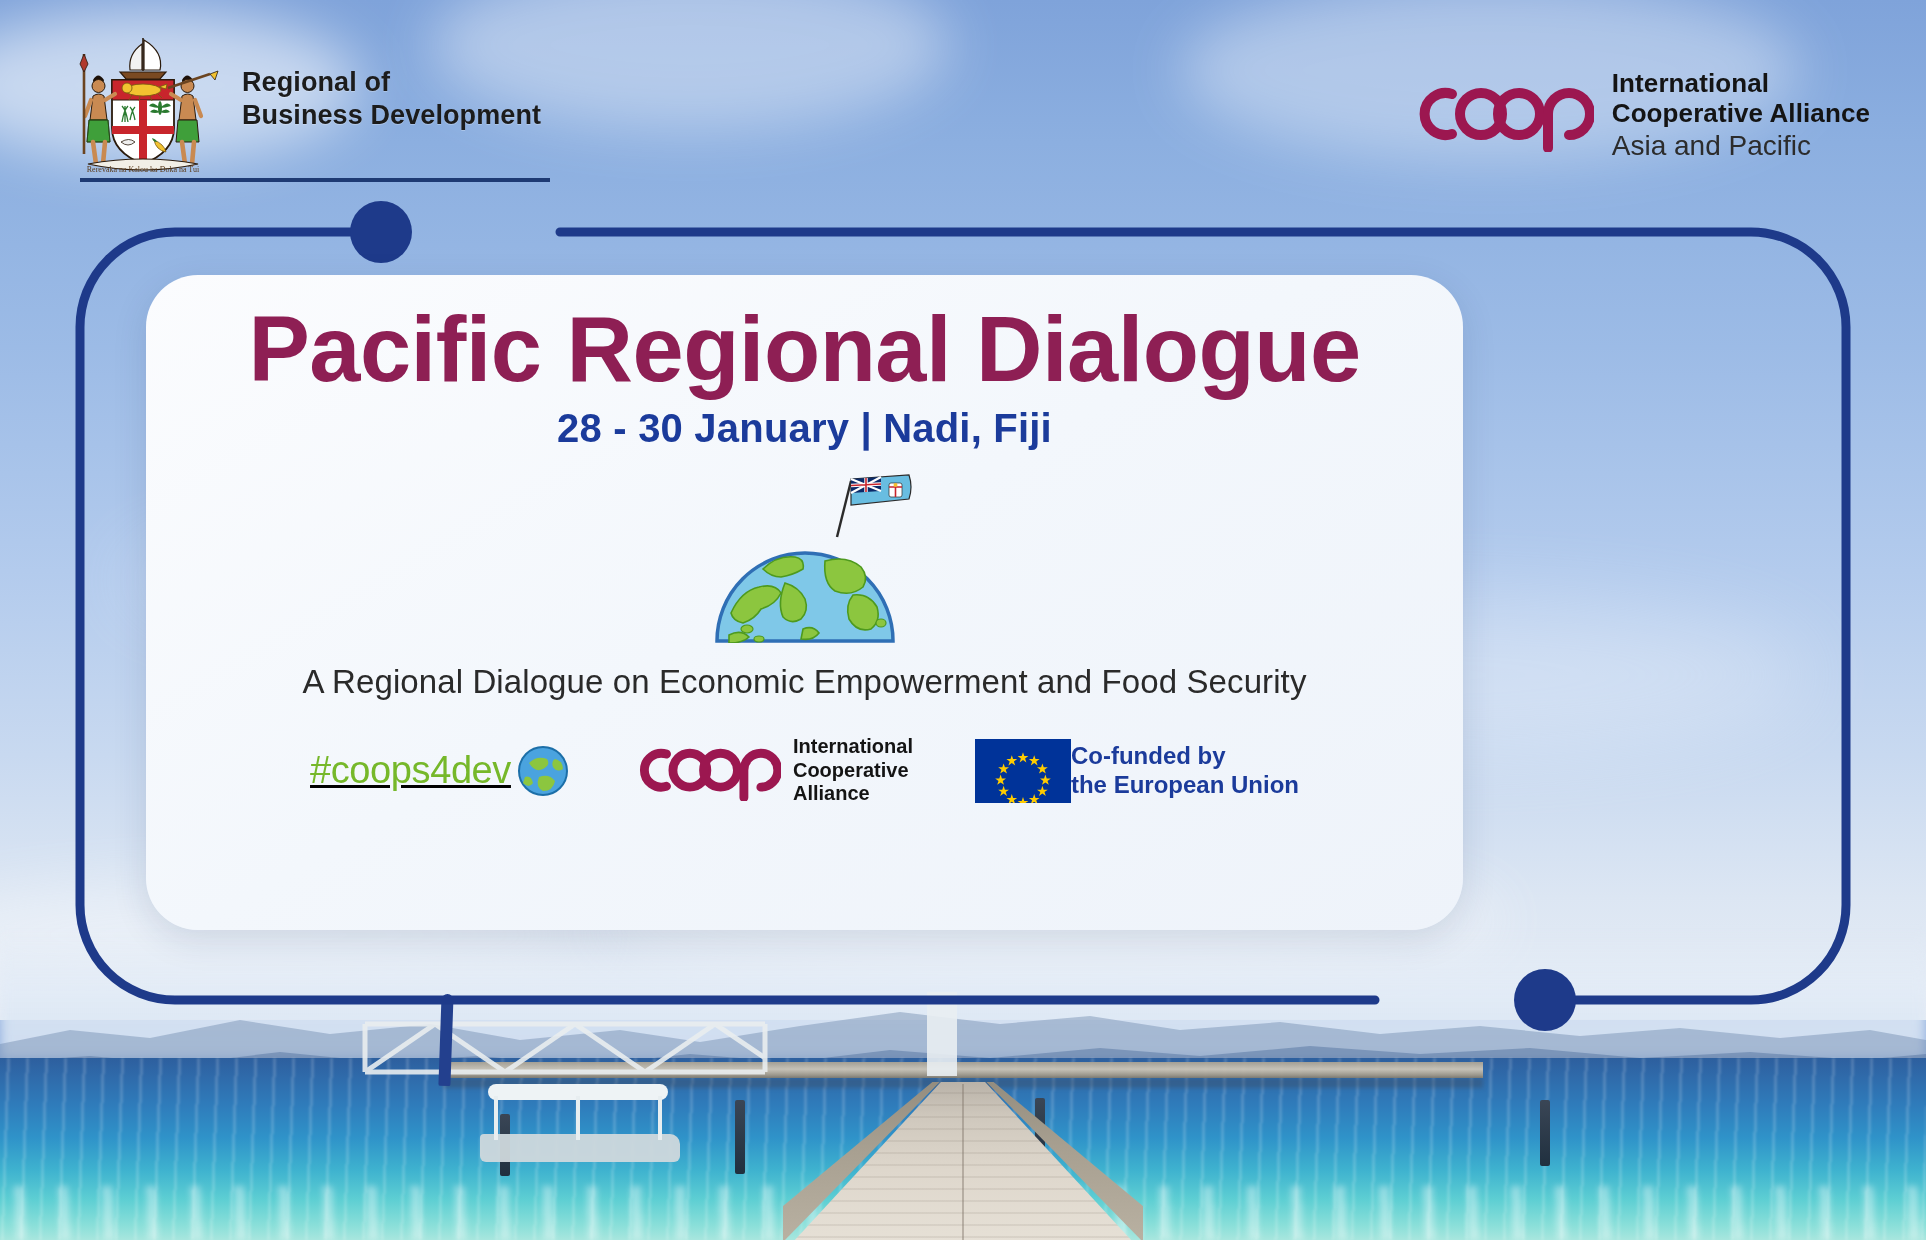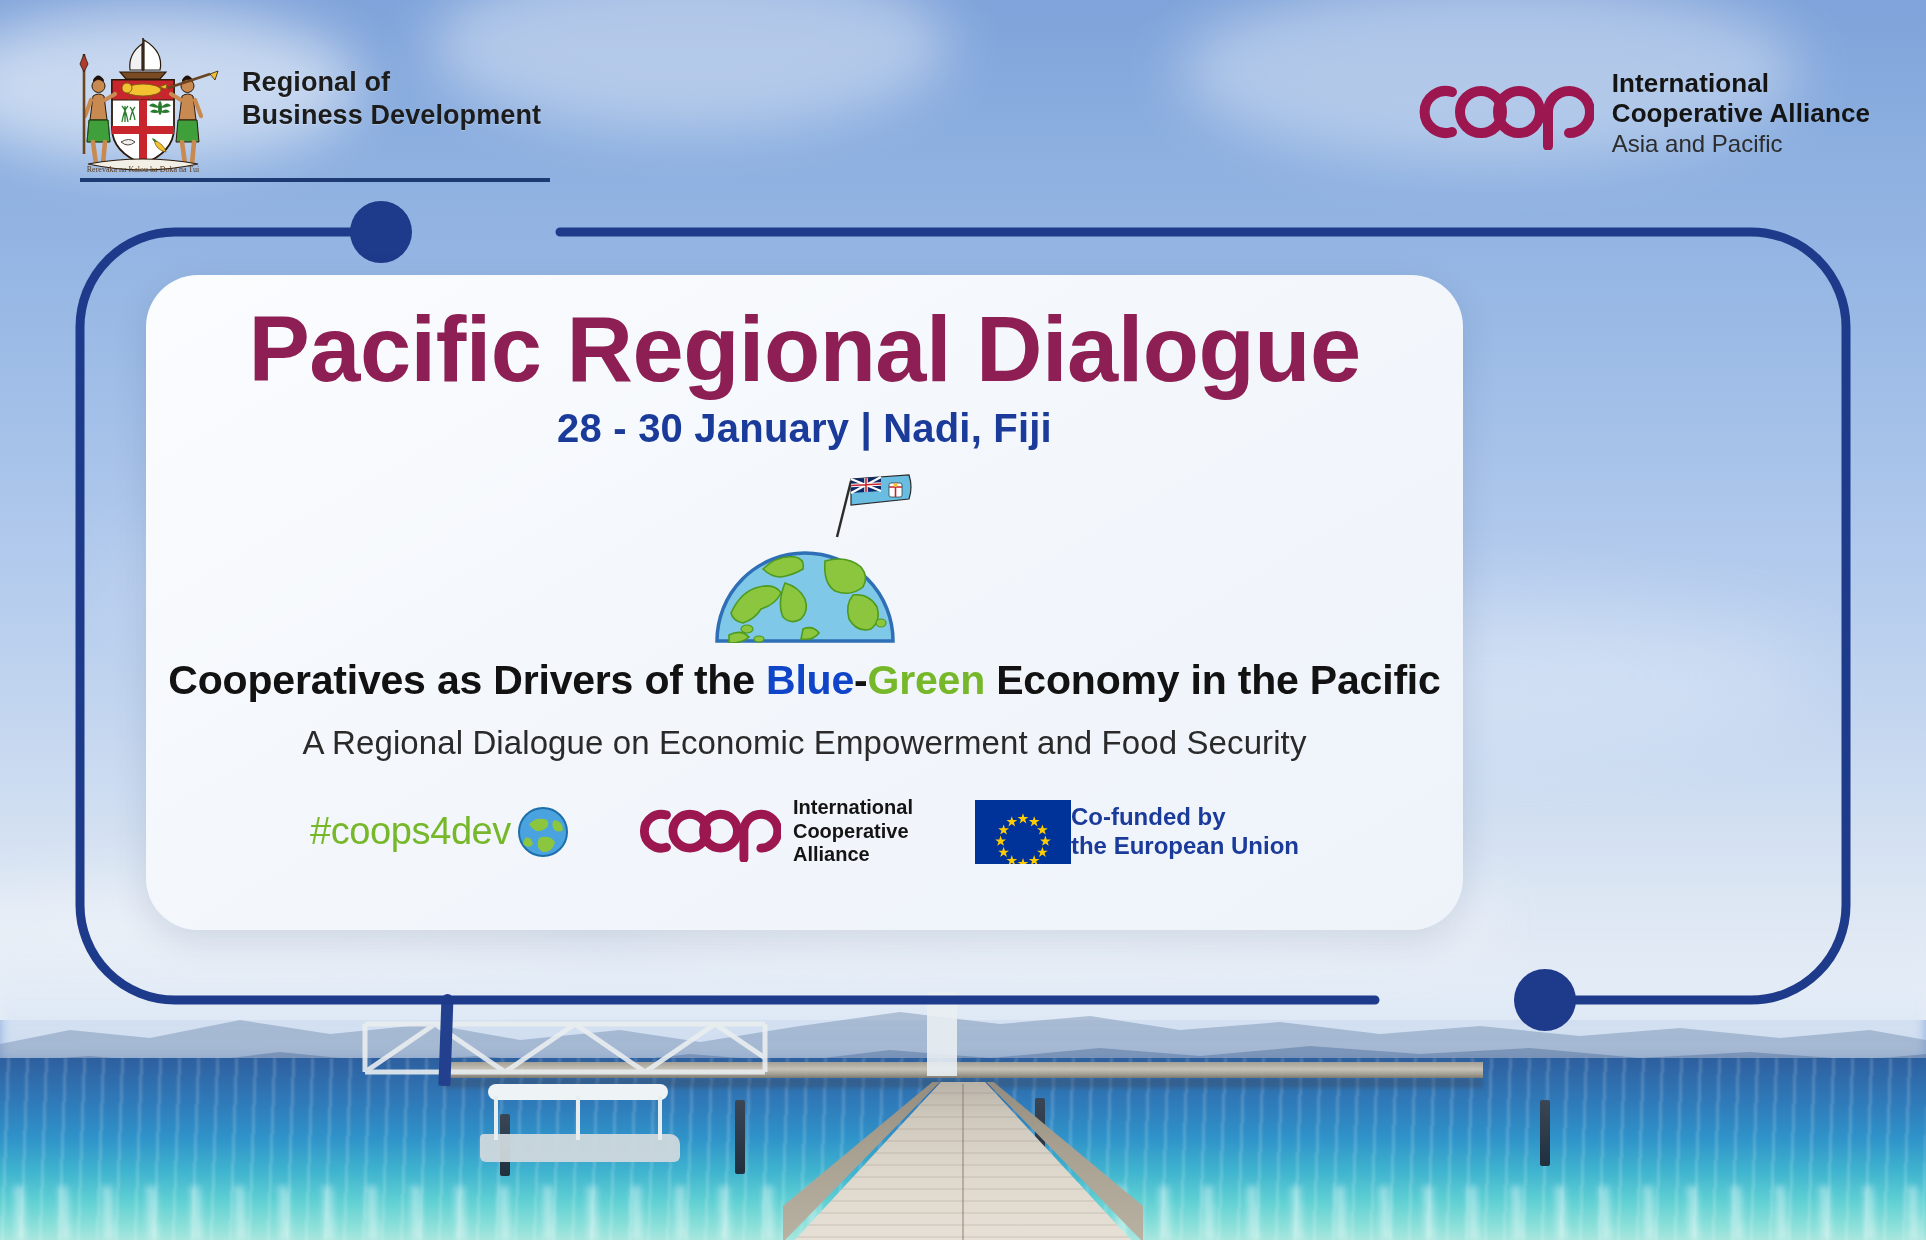--- a/index.html
+++ b/index.html
@@ -112,21 +112,21 @@
     color:#1c1c1c;font-weight:bold;font-size:27px;line-height:1.21;
     letter-spacing:.1px;text-align:left;
     text-shadow:0 1px 0 rgba(255,255,255,.25);
   }
   .ministry-rule{position:absolute;left:80px;top:178px;width:470px;height:4px;background:#1e3a73;}
 
   .ica{position:absolute;right:56px;top:68px;display:flex;align-items:center;gap:18px;}
   .coop-mark{width:186px;height:74px;flex:0 0 auto;}
   .ica-text{line-height:1.16;}
   .ica-l1,.ica-l2{font-size:26px;font-weight:bold;color:#141414;letter-spacing:.1px;}
-  .ica-l3{font-size:24px;color:#2c2c2c;margin-top:2px;}
+  .ica-l3{font-size:28px;color:#2c2c2c;margin-top:2px;}
 
   
   .frame{position:absolute;left:0;top:0;width:1926px;height:1240px;z-index:4;pointer-events:none;}
 
   
   .card{
     position:absolute;left:146px;top:275px;width:1317px;height:655px;
     background:linear-gradient(150deg,#fbfcfe 0%,#f3f7fc 48%,#eef3fa 100%);
     border-radius:52px;z-index:5;
     box-shadow:0 10px 34px rgba(25,45,90,.13);
@@ -152,21 +152,21 @@
   .tagline .green{color:#76b82a;}
   .tagline .dash{color:#121212;}
   .strap{
     margin-top:20px;font-size:33px;color:#2a2a2a;letter-spacing:.1px;white-space:nowrap;
   }
 
   .footer-logos{
     margin-top:34px;display:flex;align-items:center;gap:62px;
   }
   .fl{display:flex;align-items:center;}
-  .coops4dev{display:flex;align-items:center;gap:6px;}
+  .coops4dev{display:flex;align-items:center;gap:6px;text-decoration:underline;}
   .c4d-text{font-size:38px;color:#76b82a;letter-spacing:-.4px;}
   .c4d-globe{width:52px;height:52px;}
   .ica-small{display:flex;align-items:center;gap:12px;}
   .coop-mark-sm{width:150px;height:60px;}
   .ica-sm-text{line-height:1.18;font-size:20px;font-weight:bold;color:#141414;}
   .eu{display:flex;align-items:center;}
   .eu-flag{width:96px;height:64px;}
   .eu-text{line-height:1.2;font-size:24px;font-weight:bold;color:#1b3b9b;}
 </style>
 </head>
@@ -386,23 +386,20 @@
 
           <g fill="#8cc63f" stroke="#4e9a1e" stroke-width="1.2">
             <ellipse cx="62" cy="166" rx="6" ry="4"></ellipse>
             <ellipse cx="74" cy="176" rx="5" ry="3"></ellipse>
             <ellipse cx="196" cy="160" rx="5" ry="4"></ellipse>
           </g>
         </g>
       </svg>
     </div>
 
-    <div class="tagline">
-      <span>Cooperatives as Drivers of the </span><span class="blue">Blue</span><span class="dash">-</span><span class="green">Green</span><span> Economy in the Pacific</span>
-    </div>
 
     <div class="strap">A Regional Dialogue on Economic Empowerment and Food Security</div>
 
     <div class="footer-logos">
 
       <div class="fl coops4dev">
         <div class="c4d-text">#coops4dev</div>
         <svg class="c4d-globe" viewBox="0 0 52 52">
           <circle cx="26" cy="26" r="24" fill="#4aa3df" stroke="#1c6fa8" stroke-width="2"></circle>
           <g fill="#8cc63f">

